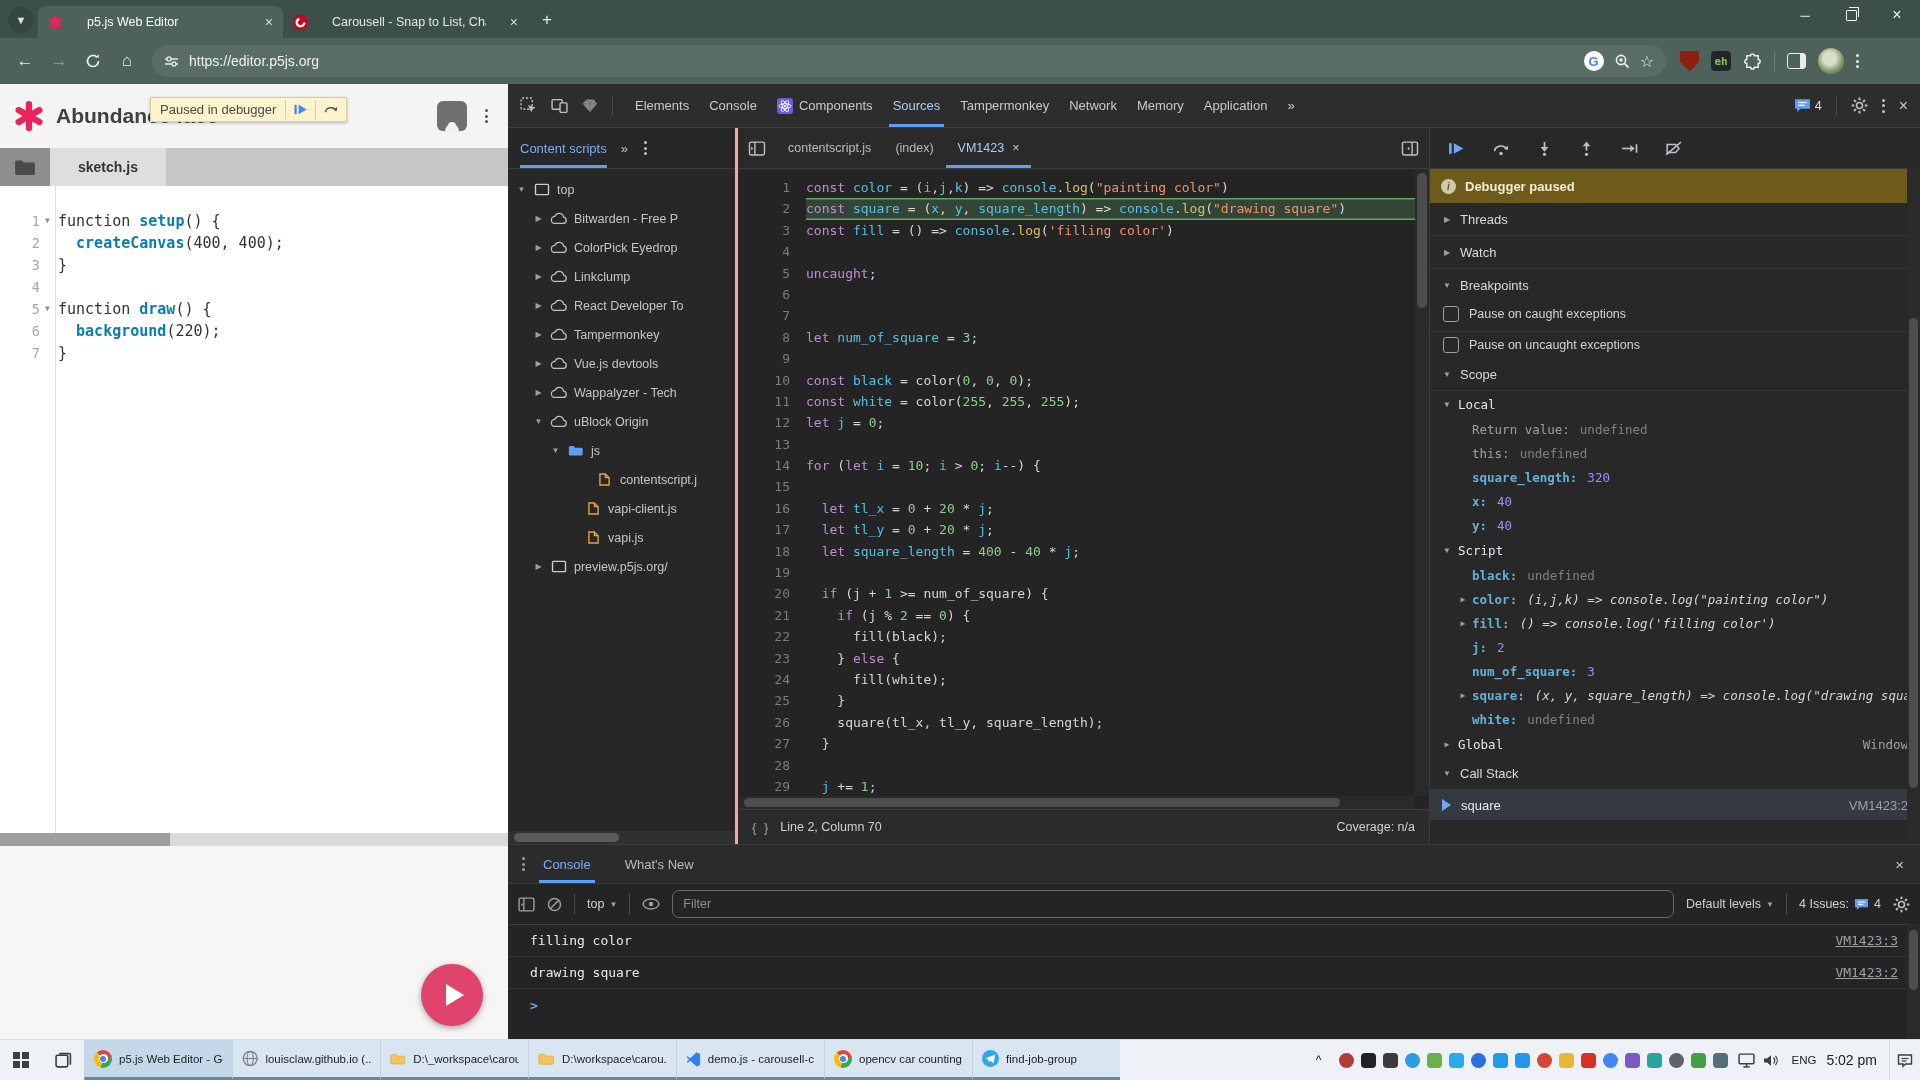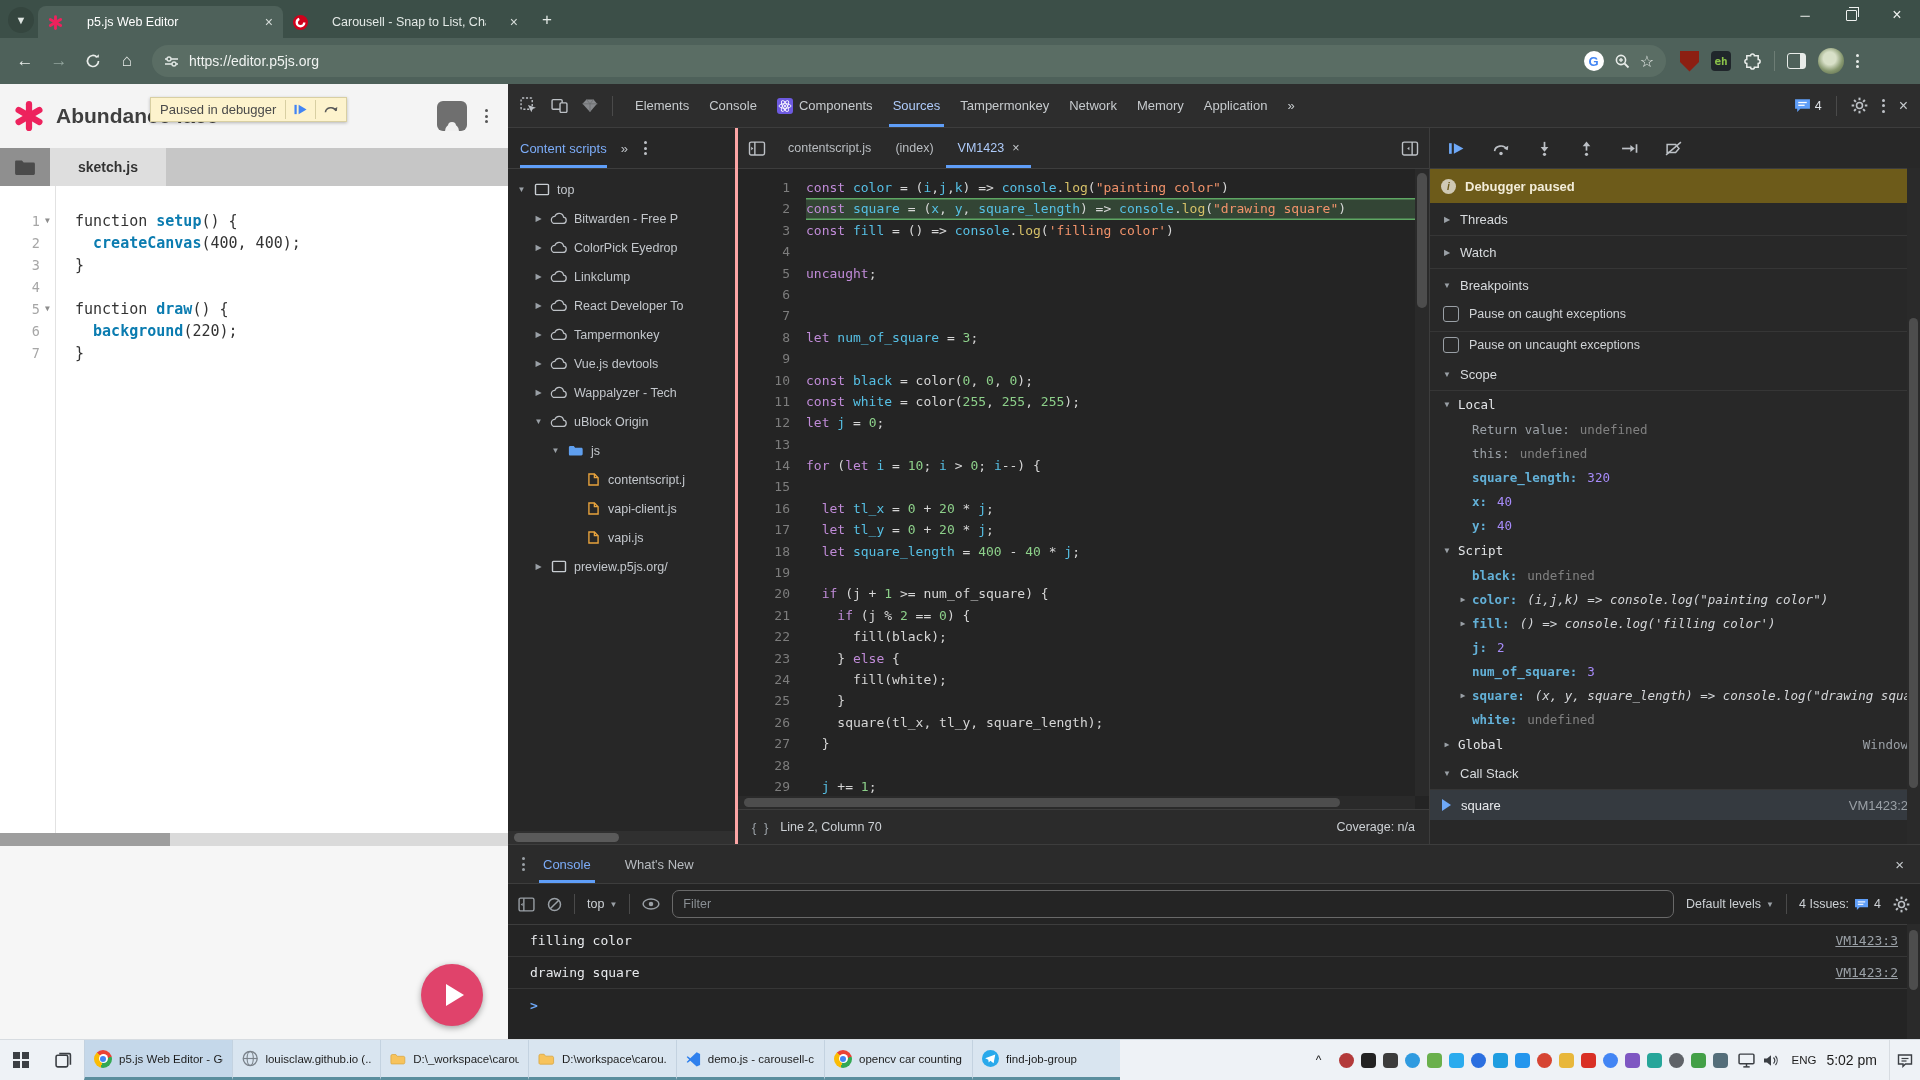--- a/index.html
+++ b/index.html
@@ -50,21 +50,21 @@
   .p5kebab{color:#555;margin-left:18px;margin-right:6px;}
   .p5tabs{height:38px;background:#c6c6c6;display:flex;align-items:stretch;}
   .filesblock{width:50px;background:#8f8f8f;display:flex;align-items:center;justify-content:center;}
   .sketchtab{background:#dedede;padding:0 28px;display:flex;align-items:center;font-size:14px;font-weight:bold;color:#333;}
   .p5codewrap{position:absolute;left:0;top:102px;right:0;height:647px;background:#fff;}
   .p5gutterline{position:absolute;left:55px;top:0;bottom:0;width:1px;background:#e2e2e2;}
   #p5-code{position:absolute;left:0;top:24px;right:0;font-family:"DejaVu Sans Mono",monospace;font-size:15px;line-height:22px;}
   .pl{display:flex;height:22px;white-space:pre;}
   .pl-g{width:40px;text-align:right;color:#a6a6a6;flex:none;font-size:13.5px;}
   .pl-f{width:15px;text-align:center;color:#8d8d8d;font-size:8px;flex:none;line-height:22px;}
-  .pl-t{padding-left:20px;}
+  .pl-t{padding-left:3px;}
   .lk-d{color:#333;}
   .lk-b{color:#0b7cb0;font-weight:bold;}
   .p5scroll{position:absolute;left:0;top:749px;right:0;height:13px;background:#dadada;}
   .p5scroll .th{position:absolute;left:0;top:0;bottom:0;width:170px;background:#9e9e9e;}
   .p5lower{position:absolute;left:0;top:762px;right:0;bottom:0;background:#f6f6f6;}
   .fab{position:absolute;left:421px;top:880px;width:62px;height:62px;border-radius:50%;background:#e0436b;box-shadow:0 2px 6px rgba(0,0,0,.35);display:flex;align-items:center;justify-content:center;}
   .fab .tri{width:0;height:0;border-left:18px solid #fff;border-top:11px solid transparent;border-bottom:11px solid transparent;margin-left:5px;}
   
   .devtools{flex:1;display:flex;flex-direction:column;min-width:0;background:#242424;color:#bdc1c6;}
   .dt-tabbar{height:43px;flex:none;background:#2d2d2d;border-bottom:1px solid #3d3d3d;display:flex;align-items:stretch;font-size:13px;}
@@ -526,21 +526,21 @@
               </div>
               <div class="titem" style="padding-left: 42px;">
                 <span class="arr">▼</span>
                 <span class="tico">
                   <svg width="16" height="13" viewBox="0 0 18 14">
                     <path d="M1 3.5C1 2.7 1.7 2 2.5 2h4l1.5 2h7c.8 0 1.5.7 1.5 1.5V11c0 .8-.7 1.5-1.5 1.5h-12A1.5 1.5 0 0 1 1 11V3.5Z" fill="#5f9fef"></path>
                   </svg>
                 </span>
                 <span>js</span>
               </div>
-              <div class="titem" style="padding-left: 59px;">
+              <div class="titem" style="padding-left: 33px; justify-content: center;">
                 <span class="arr"></span>
                 <span class="tico">
                   <svg width="11" height="13" viewBox="0 0 12 14">
                     <path d="M1 1h6l4 4v8H1Z" fill="none" stroke="#e8a33d" stroke-width="1.5"></path>
                     <path d="M7 1v4h4" fill="none" stroke="#e8a33d" stroke-width="1.5"></path>
                   </svg>
                 </span>
                 <span>contentscript.j</span>
               </div>
               <div class="titem" style="padding-left: 59px;">

